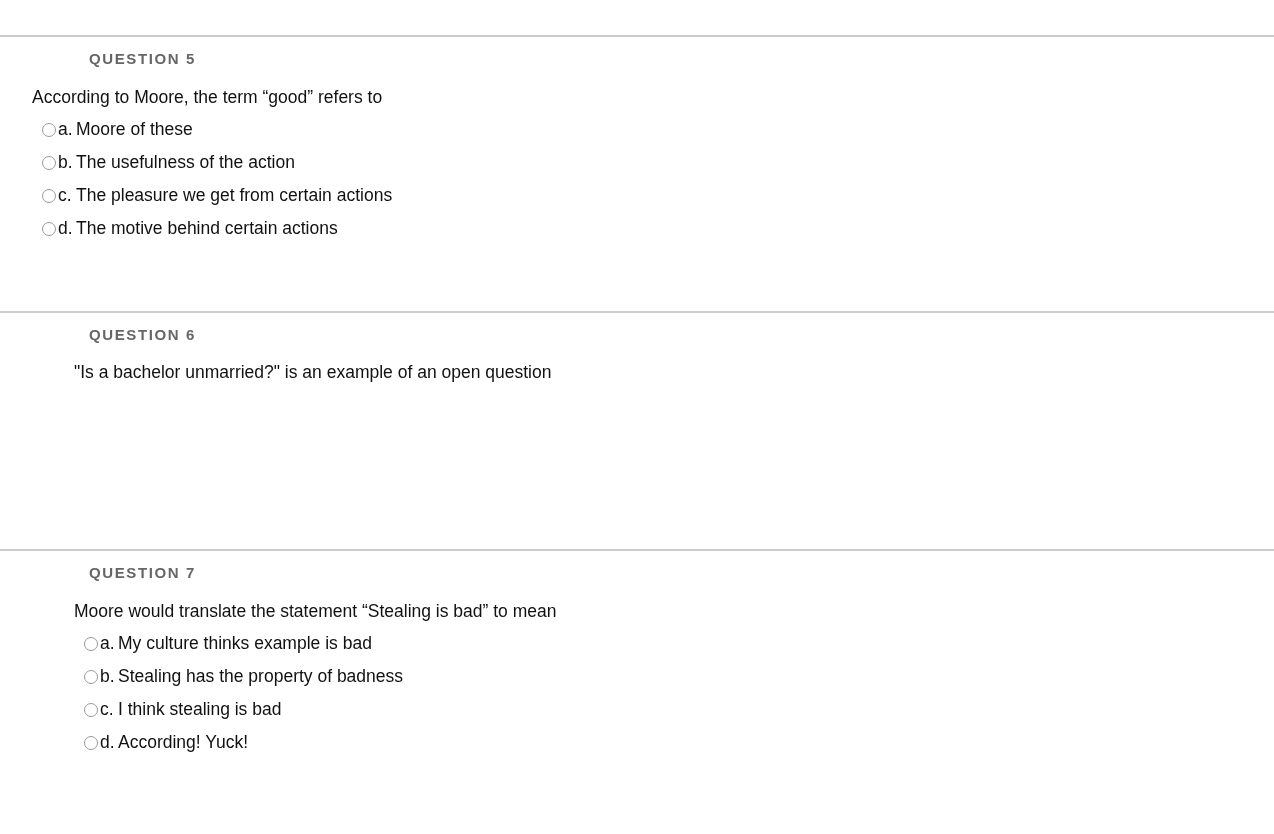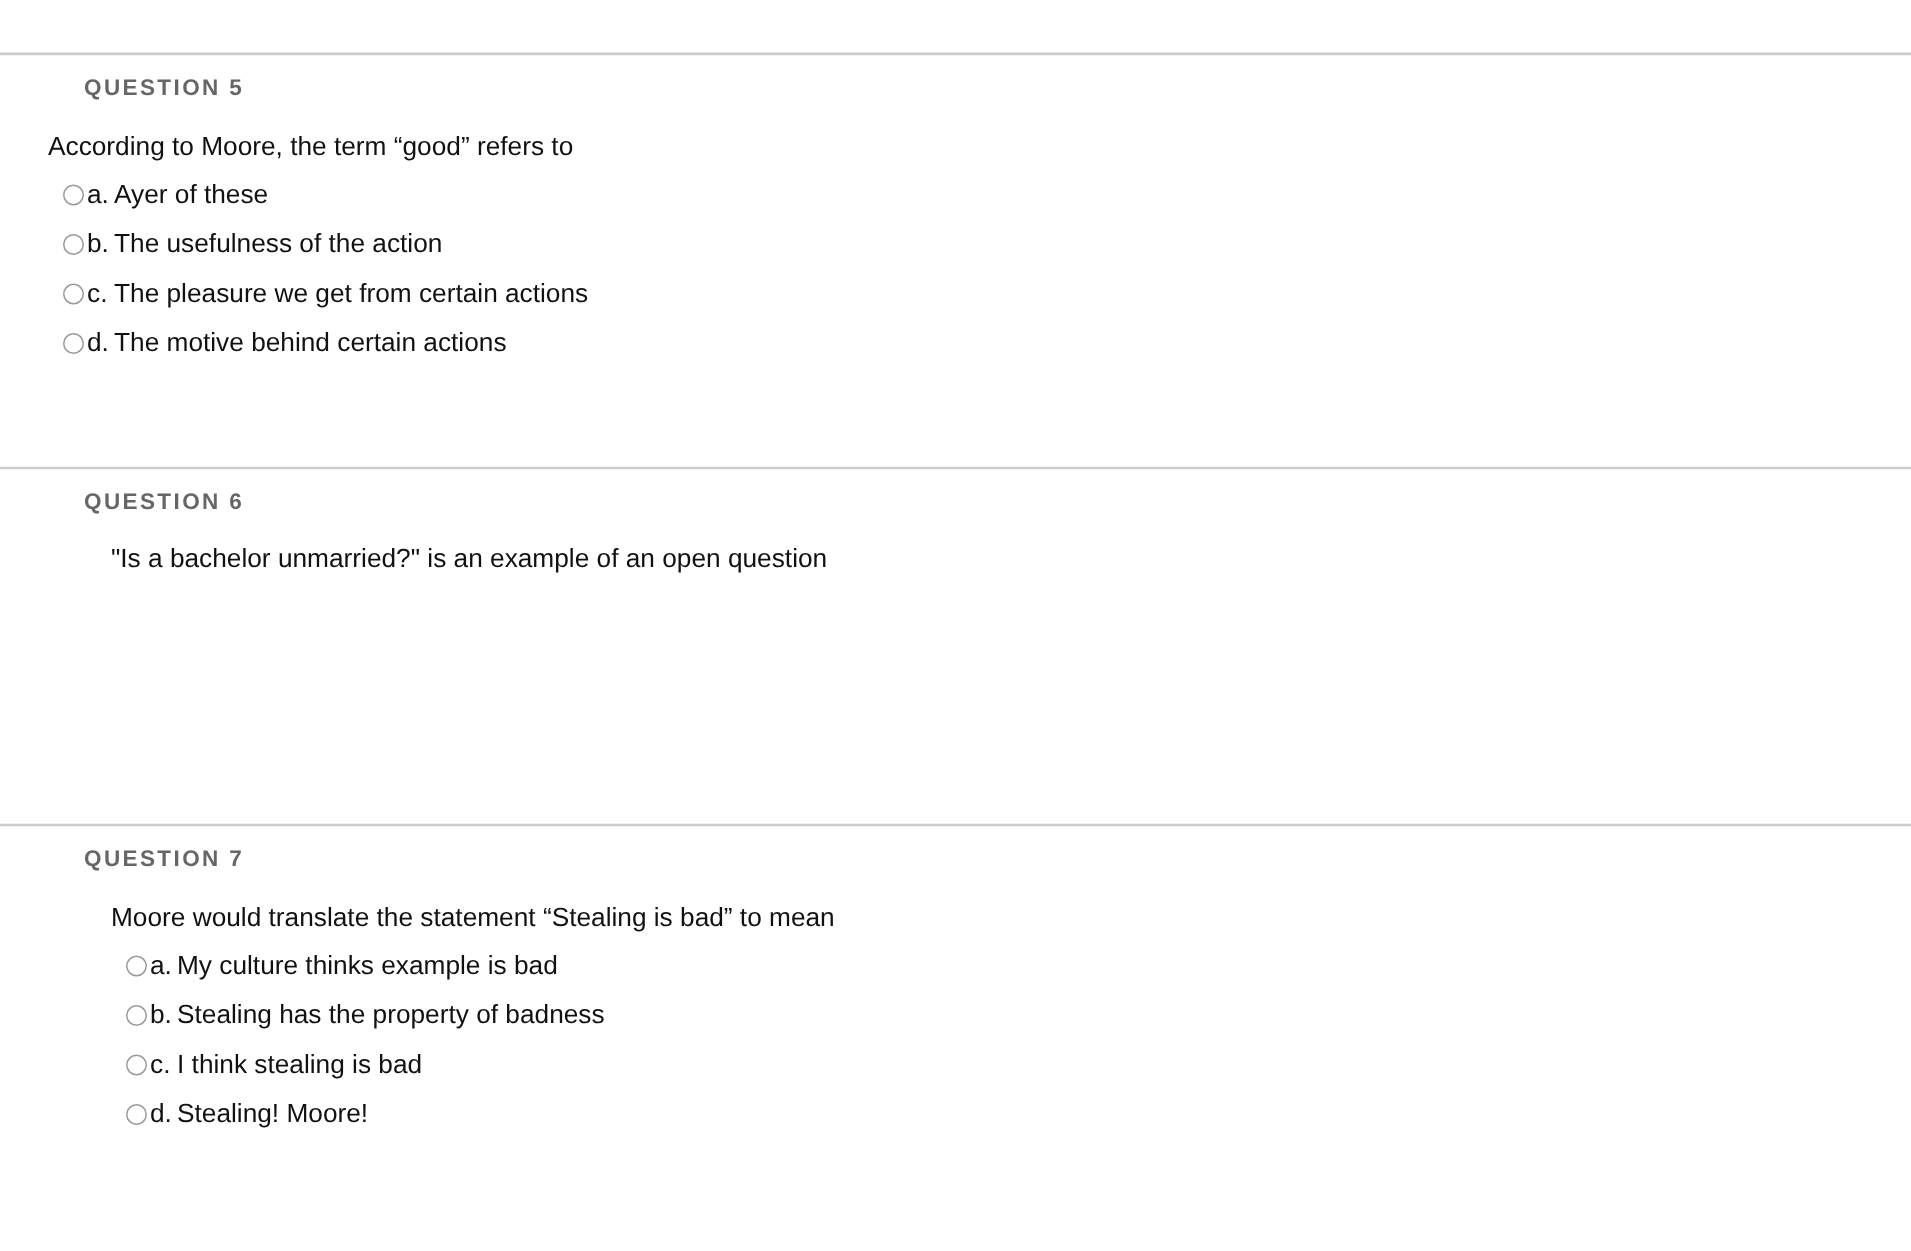--- a/index.html
+++ b/index.html
@@ -38,20 +38,21 @@
   }
 
   .question-header {
     color: #666666;
     font-size: 15px;
     font-weight: bold;
     letter-spacing: 1.6px;
     padding: 12px 0 0 56px;
     line-height: 20px;
     white-space: nowrap;
+    margin-left: 33px;
   }
 
   .question-body {
     padding: 18px 0 0 74px;
   }
 
   .question-text {
     font-size: 17.5px;
     color: #111111;
     line-height: 22px;
@@ -149,21 +150,21 @@
     <div class="question-header">QUESTION 5</div>
     <div class="question-body">
       <div class="question-text">According to Moore, the term “good” refers to</div>
       <ul class="answers">
         <li class="answer-row">
           <span class="radio-cell">
             <span class="radio"></span>
           </span>
           <span class="answer-label">
             <span class="answer-letter">a.</span>
-            <span>Ayer of these</span>
+            <span>Moore of these</span>
           </span>
         </li>
         <li class="answer-row">
           <span class="radio-cell">
             <span class="radio"></span>
           </span>
           <span class="answer-label">
             <span class="answer-letter">b.</span>
             <span>The usefulness of the action</span>
           </span>
@@ -232,21 +233,21 @@
             <span class="answer-letter">c.</span>
             <span>I think stealing is bad</span>
           </span>
         </li>
         <li class="answer-row">
           <span class="radio-cell">
             <span class="radio"></span>
           </span>
           <span class="answer-label">
             <span class="answer-letter">d.</span>
-            <span>Stealing! Moore!</span>
+            <span>According! Yuck!</span>
           </span>
         </li>
       </ul>
     </div>
   </div>
 
   <div class="divider"></div>
 
   <div class="question-block q8">
     <div class="question-header">QUESTION 8</div>

